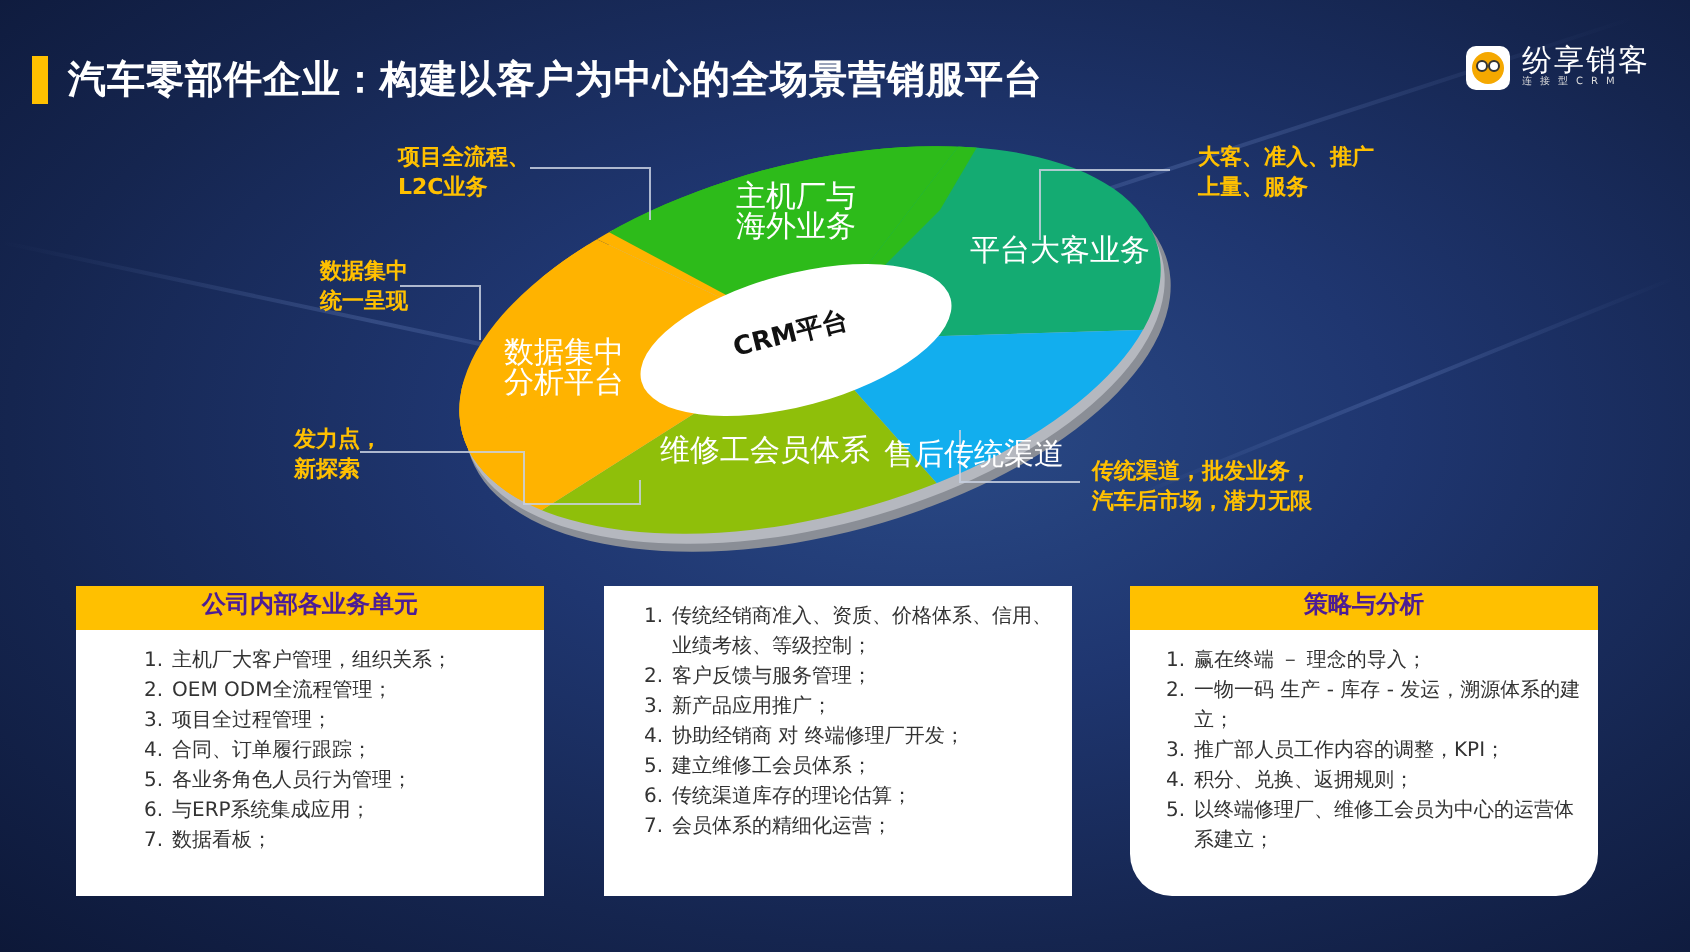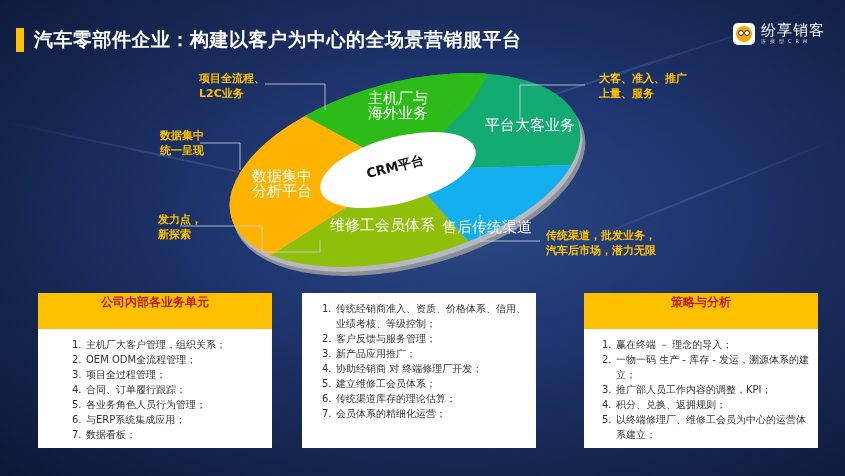--- a/index.html
+++ b/index.html
@@ -46,21 +46,21 @@
     }
     .crm-label {
       position: absolute; left: 366px; top: 158px; font-size: 13px; font-weight: bold; color: #111;
       transform: rotate(-14deg); white-space: nowrap;
     }
 
     .panel {
       position: absolute; top: 293px; width: 234px; height: 155px; background: #fff;
     }
     .panel-header {
-      height: 36px; background: #ffc000; color: #b91c1c; font-size: 12px; font-weight: bold;
+      height: 22px; background: #ffc000; color: #4c1d95; font-size: 12px; font-weight: bold;
       text-align: center; line-height: 19px;
     }
     .panel-list { list-style: none; padding: 8px 6px 0 34px; }
     .panel-list li {
       font-size: 10px; color: #333; line-height: 15px; position: relative; padding-left: 14px;
     }
     .panel-list li .num { position: absolute; left: 0; top: 0; }
   </style>
 </head>
 <body>
@@ -152,21 +152,21 @@
     <div>汽车后市场，潜力无限</div>
   </div>
   <div class="callout" style="left:599px;top:71px;">
     <div>大客、准入、推广</div>
     <div>上量、服务</div>
   </div>
   <div class="callout" style="left:160px;top:128px;">
     <div>数据集中</div>
     <div>统一呈现</div>
   </div>
-  <div class="callout" style="left:158px;top:212px;">
+  <div class="callout" style="left:147px;top:212px;">
     <div>发力点，</div>
     <div>新探索</div>
   </div>
 </div>
 
 <div class="panel" style="left:38px;">
   <div class="panel-header">公司内部各业务单元</div>
   <ul class="panel-list" style="padding-left:34px;">
     <li><span class="num">1.</span><span>主机厂大客户管理，组织关系；</span></li>
     <li><span class="num">2.</span><span>OEM  ODM全流程管理；</span></li>
@@ -183,21 +183,21 @@
     <li><span class="num">1.</span><span>传统经销商准入、资质、价格体系、信用、业绩考核、等级控制；</span></li>
     <li><span class="num">2.</span><span>客户反馈与服务管理；</span></li>
     <li><span class="num">3.</span><span>新产品应用推广；</span></li>
     <li><span class="num">4.</span><span>协助经销商 对 终端修理厂开发；</span></li>
     <li><span class="num">5.</span><span>建立维修工会员体系；</span></li>
     <li><span class="num">6.</span><span>传统渠道库存的理论估算；</span></li>
     <li><span class="num">7.</span><span>会员体系的精细化运营；</span></li>
   </ul>
 </div>
 
-<div class="panel" style="left:584px;">
+<div class="panel" style="left:565px;border-radius:21px;">
   <div class="panel-header">策略与分析</div>
   <ul class="panel-list" style="padding-left:18px;padding-right:8px;">
     <li><span class="num">1.</span><span>赢在终端 － 理念的导入；</span></li>
     <li><span class="num">2.</span><span>一物一码  生产 - 库存 - 发运，溯源体系的建立；</span></li>
     <li><span class="num">3.</span><span>推广部人员工作内容的调整，KPI；</span></li>
     <li><span class="num">4.</span><span>积分、兑换、返拥规则；</span></li>
     <li><span class="num">5.</span><span>以终端修理厂、维修工会员为中心的运营体系建立；</span></li>
   </ul>
 </div>
 

